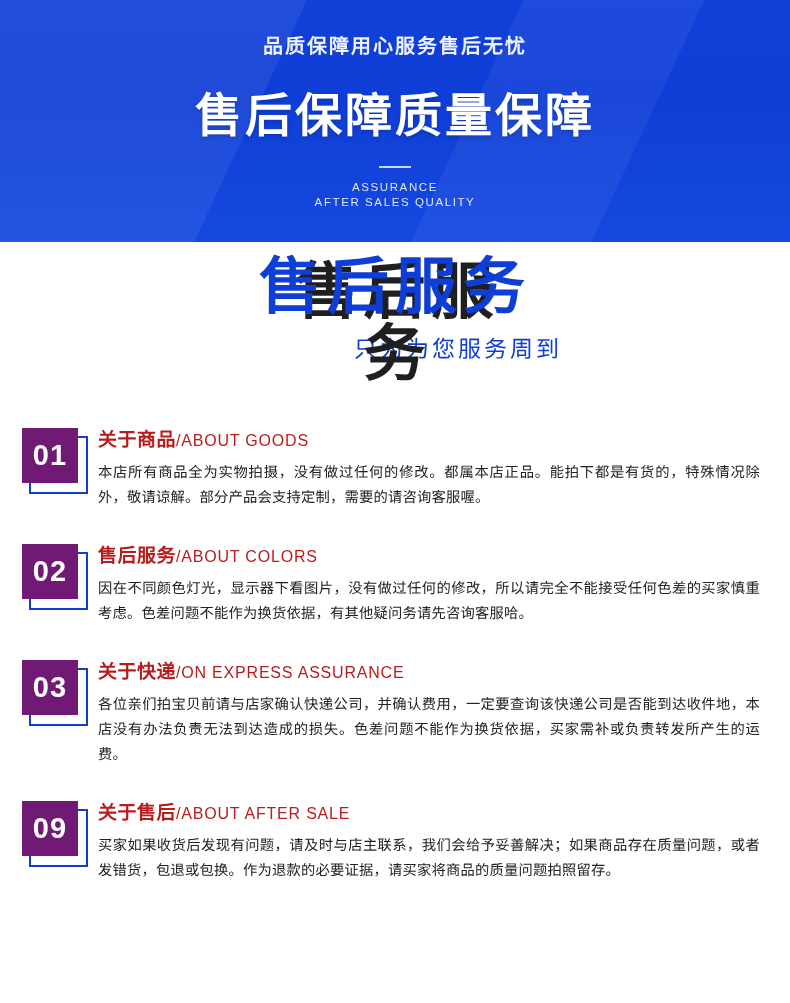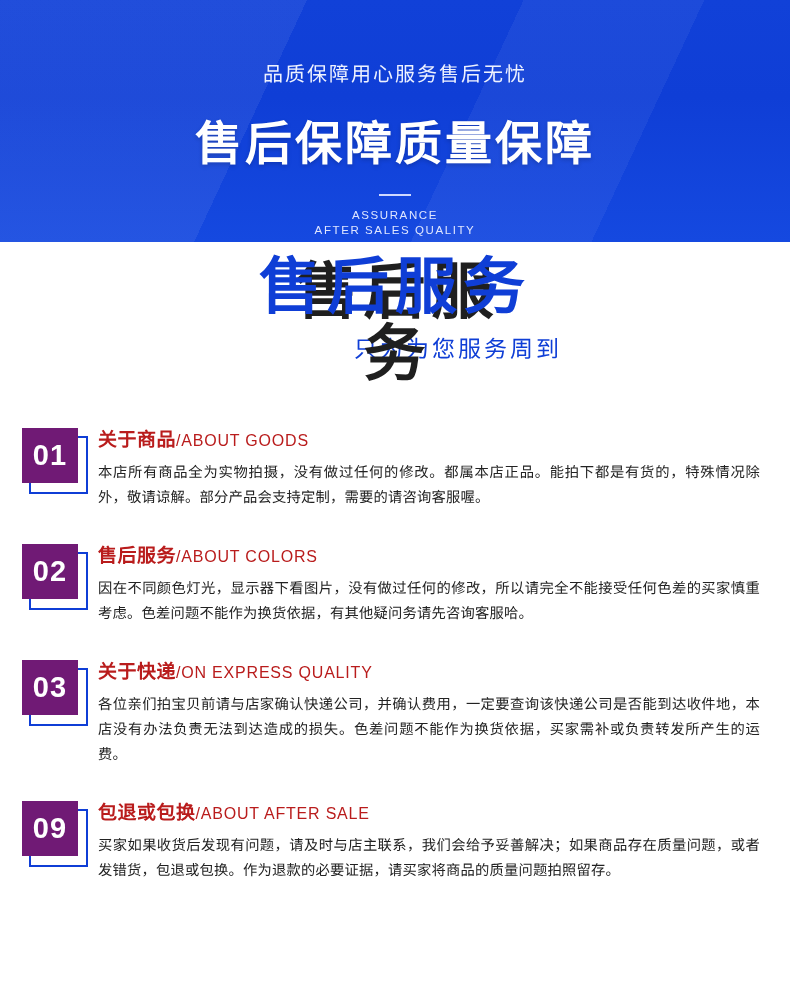--- a/index.html
+++ b/index.html
@@ -36,22 +36,22 @@
   }
   .hero-inner {
     position: relative;
     z-index: 2;
     text-align: center;
     color: #ffffff;
   }
   .hero-sub-top {
     font-size: 20px;
     letter-spacing: 2px;
-    padding-top: 58px;
-    font-weight: normal;
+    padding-top: 30px;
+    font-weight: bold;
     color: #eef2ff;
   }
   .hero-title {
     font-size: 47px;
     font-weight: bold;
     letter-spacing: 3px;
     margin-top: 18px;
     color: #ffffff;
     text-shadow: 0 2px 4px rgba(0,0,0,0.18);
   }
@@ -225,32 +225,32 @@
     </div>
   </div>
 
   <div class="item">
     <div class="num-badge">
       <div class="outline"></div>
       <div class="solid">03</div>
     </div>
     <div class="item-body">
       <div class="item-title">
-        <span>关于快递</span><span class="en">/ON EXPRESS QUALITY</span>
+        <span>关于快递</span><span class="en">/ON EXPRESS ASSURANCE</span>
       </div>
       <div class="item-text">各位亲们拍宝贝前请与店家确认快递公司，并确认费用，一定要查询该快递公司是否能到达收件地，本店没有办法负责无法到达造成的损失。色差问题不能作为换货依据，买家需补或负责转发所产生的运费。</div>
     </div>
   </div>
 
   <div class="item">
     <div class="num-badge">
       <div class="outline"></div>
       <div class="solid">09</div>
     </div>
     <div class="item-body">
       <div class="item-title">
-        <span>包退或包换</span><span class="en">/ABOUT AFTER SALE</span>
+        <span>关于售后</span><span class="en">/ABOUT AFTER SALE</span>
       </div>
       <div class="item-text">买家如果收货后发现有问题，请及时与店主联系，我们会给予妥善解决；如果商品存在质量问题，或者发错货，包退或包换。作为退款的必要证据，请买家将商品的质量问题拍照留存。</div>
     </div>
   </div>
 
 </div>
 
 </body></html>

